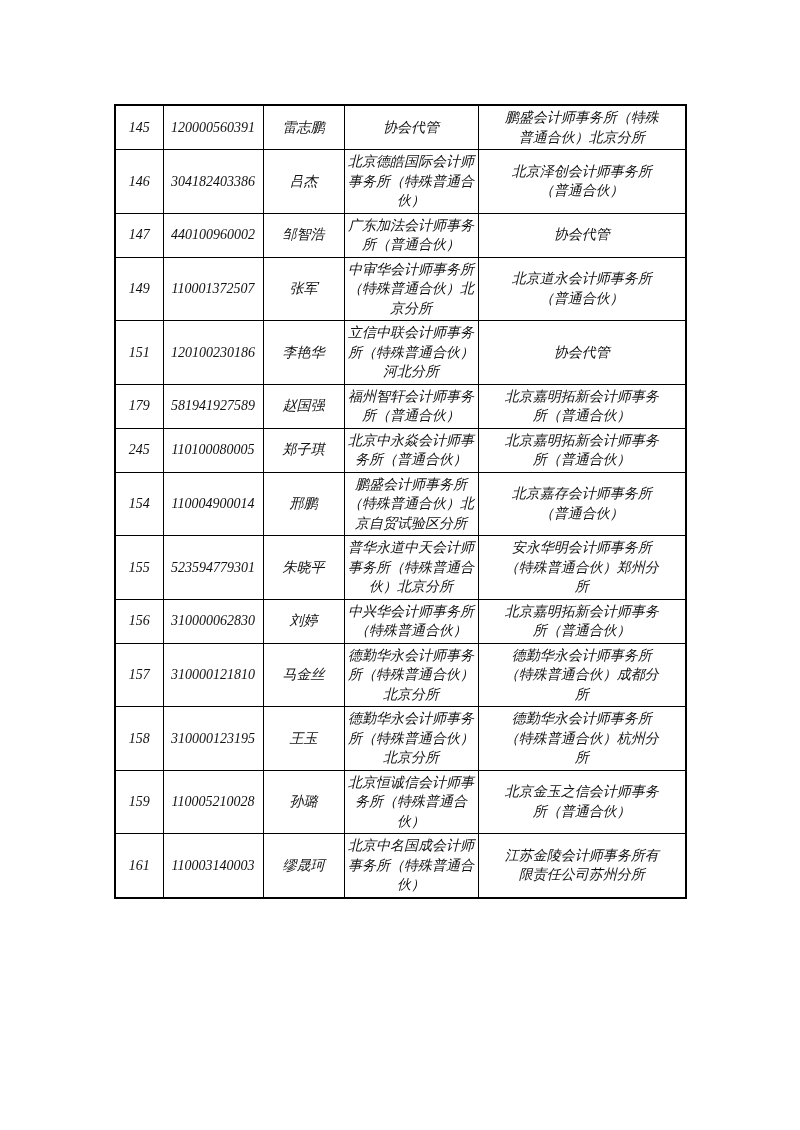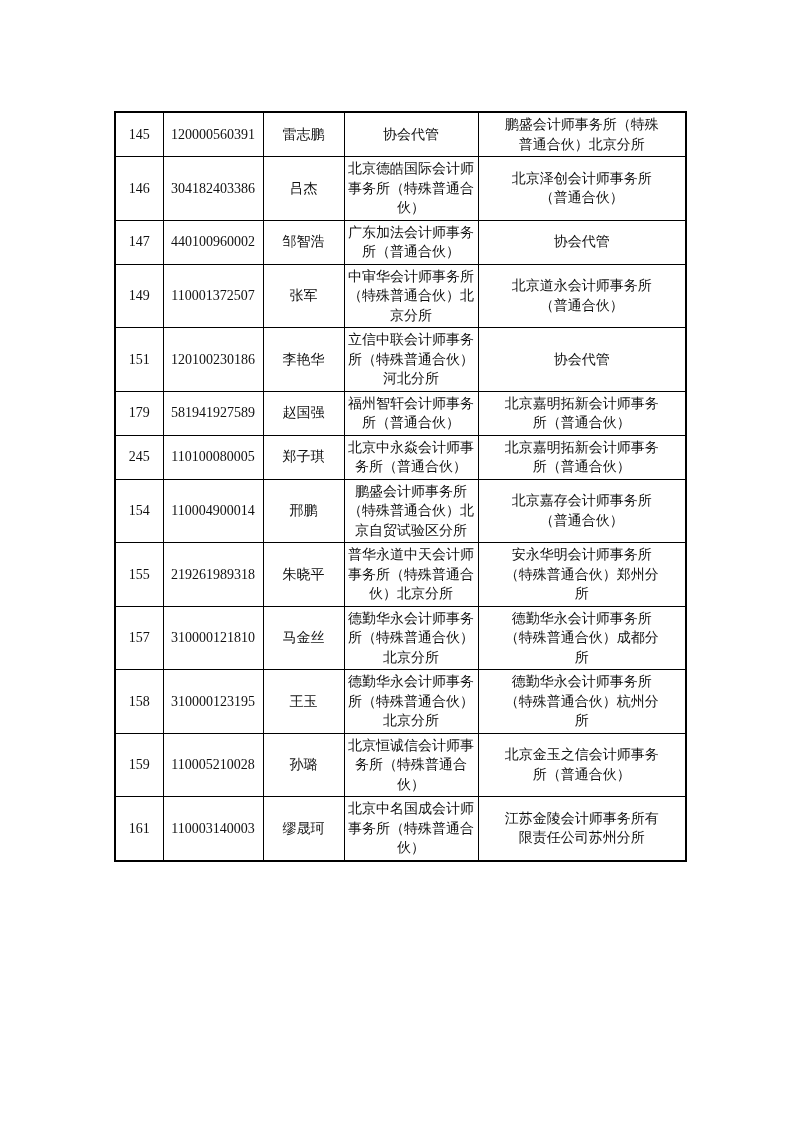--- a/index.html
+++ b/index.html
@@ -7,25 +7,26 @@
   .page {
     position: relative;
     width: 800px;
     height: 1130px;
     background: #ffffff;
     overflow: hidden;
   }
   .roster-table {
     position: absolute;
     left: 114px;
-    top: 111px;
+    top: 104px;
     width: 571px;
     border-collapse: collapse;
     table-layout: fixed;
     border: 2px solid #000000;
+    font-style: italic;
   }
   .roster-table td {
     border: 1px solid #000000;
     padding: 2px 3px;
     font-size: 14px;
     line-height: 19.5px;
     color: #111111;
     text-align: center;
     vertical-align: middle;
     white-space: pre-line;
@@ -118,28 +119,37 @@
           <td>110004900014</td>
           <td>邢鹏</td>
           <td>鹏盛会计师事务所
 （特殊普通合伙）北
 京自贸试验区分所</td>
           <td>北京嘉存会计师事务所
 （普通合伙）</td>
         </tr>
         <tr>
           <td>155</td>
-          <td>219261989318</td>
+          <td>523594779301</td>
           <td>朱晓平</td>
           <td>普华永道中天会计师
 事务所（特殊普通合
 伙）北京分所</td>
           <td>安永华明会计师事务所
 （特殊普通合伙）郑州分
 所</td>
+        </tr>
+        <tr>
+          <td>156</td>
+          <td>310000062830</td>
+          <td>刘婷</td>
+          <td>中兴华会计师事务所
+（特殊普通合伙）</td>
+          <td>北京嘉明拓新会计师事务
+所（普通合伙）</td>
         </tr>
         <tr>
           <td>157</td>
           <td>310000121810</td>
           <td>马金丝</td>
           <td>德勤华永会计师事务
 所（特殊普通合伙）
 北京分所</td>
           <td>德勤华永会计师事务所
 （特殊普通合伙）成都分

